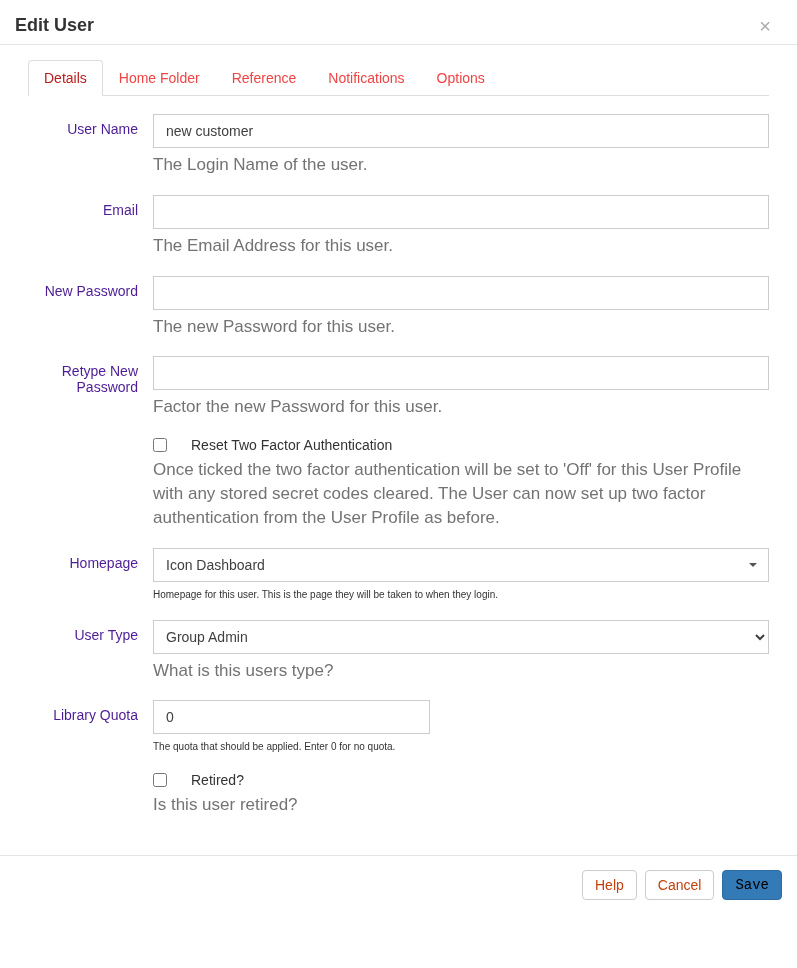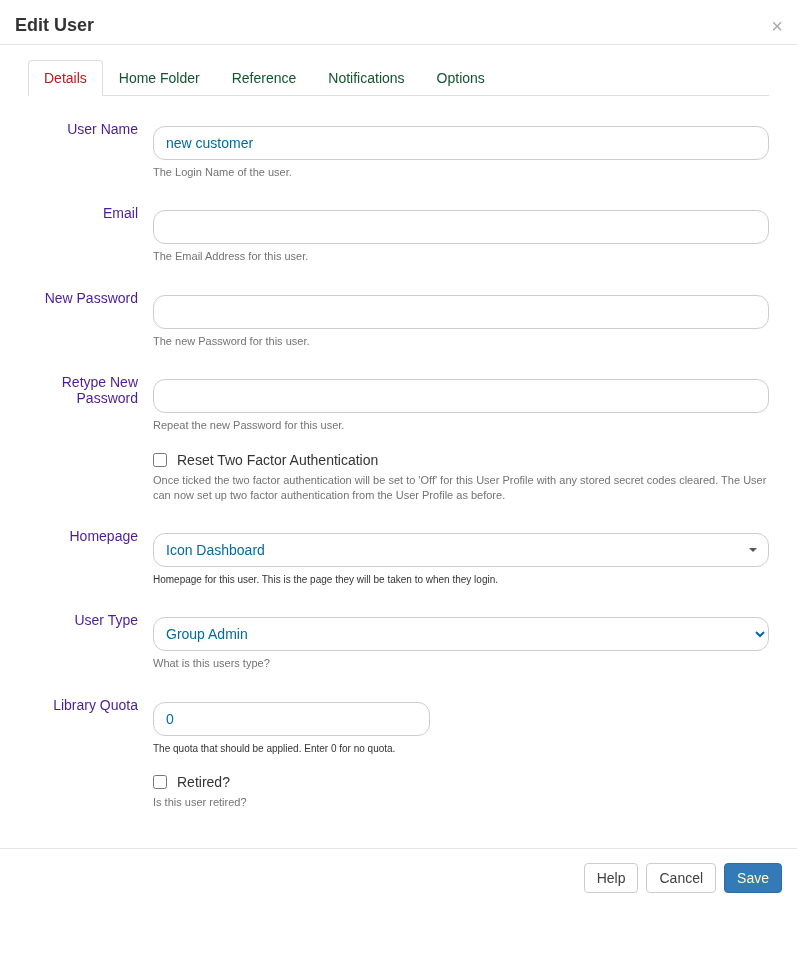--- a/index.html
+++ b/index.html
@@ -4,21 +4,21 @@
   <style>
     * { box-sizing: border-box; margin: 0; padding: 0; }
     body {
       font-family: "Helvetica Neue", Helvetica, Arial, sans-serif;
       font-size: 14px;
       color: #333;
       background: #fff;
       width: 797px;
     }
     .modal-header {
-      padding: 15px 14px 8px 15px;
+      padding: 15px 26px 8px 15px;
       border-bottom: 1px solid #e5e5e5;
       display: flex;
       justify-content: space-between;
       align-items: flex-end;
     }
     .modal-title {
       font-size: 18px;
       font-weight: 600;
       color: #333;
     }
@@ -38,21 +38,21 @@
       display: flex;
       border-bottom: 1px solid #ddd;
       margin-bottom: 18px;
     }
     .nav-tabs li {
       margin-bottom: -1px;
     }
     .nav-tabs a {
       display: block;
       padding: 9px 15px;
-      color: #14532d;
+      color: #ef4444;
       text-decoration: none;
       cursor: pointer;
       border: 1px solid transparent;
       border-radius: 4px 4px 0 0;
     }
     .nav-tabs li.active a {
       color: #b91c1c;
       background: #fff;
       border: 1px solid #ddd;
       border-bottom-color: #fff;
@@ -72,43 +72,42 @@
     .control-body {
       flex: 1;
     }
     .form-control {
       display: block;
       width: 100%;
       height: 34px;
       padding: 6px 12px;
       font-size: 14px;
       line-height: 1.42857143;
-      color: #0369a1;
+      color: #404040;
       background-color: #fff;
       border: 1px solid #ccc;
-      border-radius: 12px;
+      border-radius: 0;
       font-family: inherit;
-      margin-top: 12px;
     }
     .help-block {
       color: #737373;
-      font-size: 11px;
+      font-size: 17px;
       margin-top: 5px;
       line-height: 1.4;
     }
     .help-block-dark {
       color: #333;
       font-size: 10px;
       margin-top: 6px;
       line-height: 1.4;
     }
     .checkbox-row {
       display: flex;
       align-items: center;
-      gap: 10px;
+      gap: 24px;
     }
     .checkbox-row input[type="checkbox"] {
       width: 14px;
       height: 14px;
       cursor: pointer;
     }
     .checkbox-row label {
       cursor: pointer;
     }
     .dropdown-combo {
@@ -148,26 +147,27 @@
     .btn {
       padding: 6px 12px;
       font-size: 14px;
       border-radius: 4px;
       cursor: pointer;
       font-family: inherit;
     }
     .btn-default {
       background: #fff;
       border: 1px solid #ccc;
-      color: #404040;
+      color: #c2410c;
     }
     .btn-primary {
       background: #337ab7;
       border: 1px solid #2e6da4;
-      color: #fef9c3;
+      color: #000000;
+      font-family: Liberation Mono, monospace;
     }
   </style>
 </head>
 <body>
 
 <div class="modal-header">
   <h4 class="modal-title">Edit User</h4>
   <button class="close-btn">×</button>
 </div>
 
@@ -212,21 +212,21 @@
     <div class="control-body">
       <input type="password" class="form-control" value="" style="">
       <div class="help-block">The new Password for this user.</div>
     </div>
   </div>
 
   <div class="form-group">
     <label class="control-label">Retype New Password</label>
     <div class="control-body">
       <input type="password" class="form-control" value="" style="">
-      <div class="help-block">Repeat the new Password for this user.</div>
+      <div class="help-block">Factor the new Password for this user.</div>
     </div>
   </div>
 
   <div class="form-group">
     <label class="control-label"></label>
     <div class="control-body">
       <div class="checkbox-row">
         <input type="checkbox" style="">
         <label>Reset Two Factor Authentication</label>
       </div>

